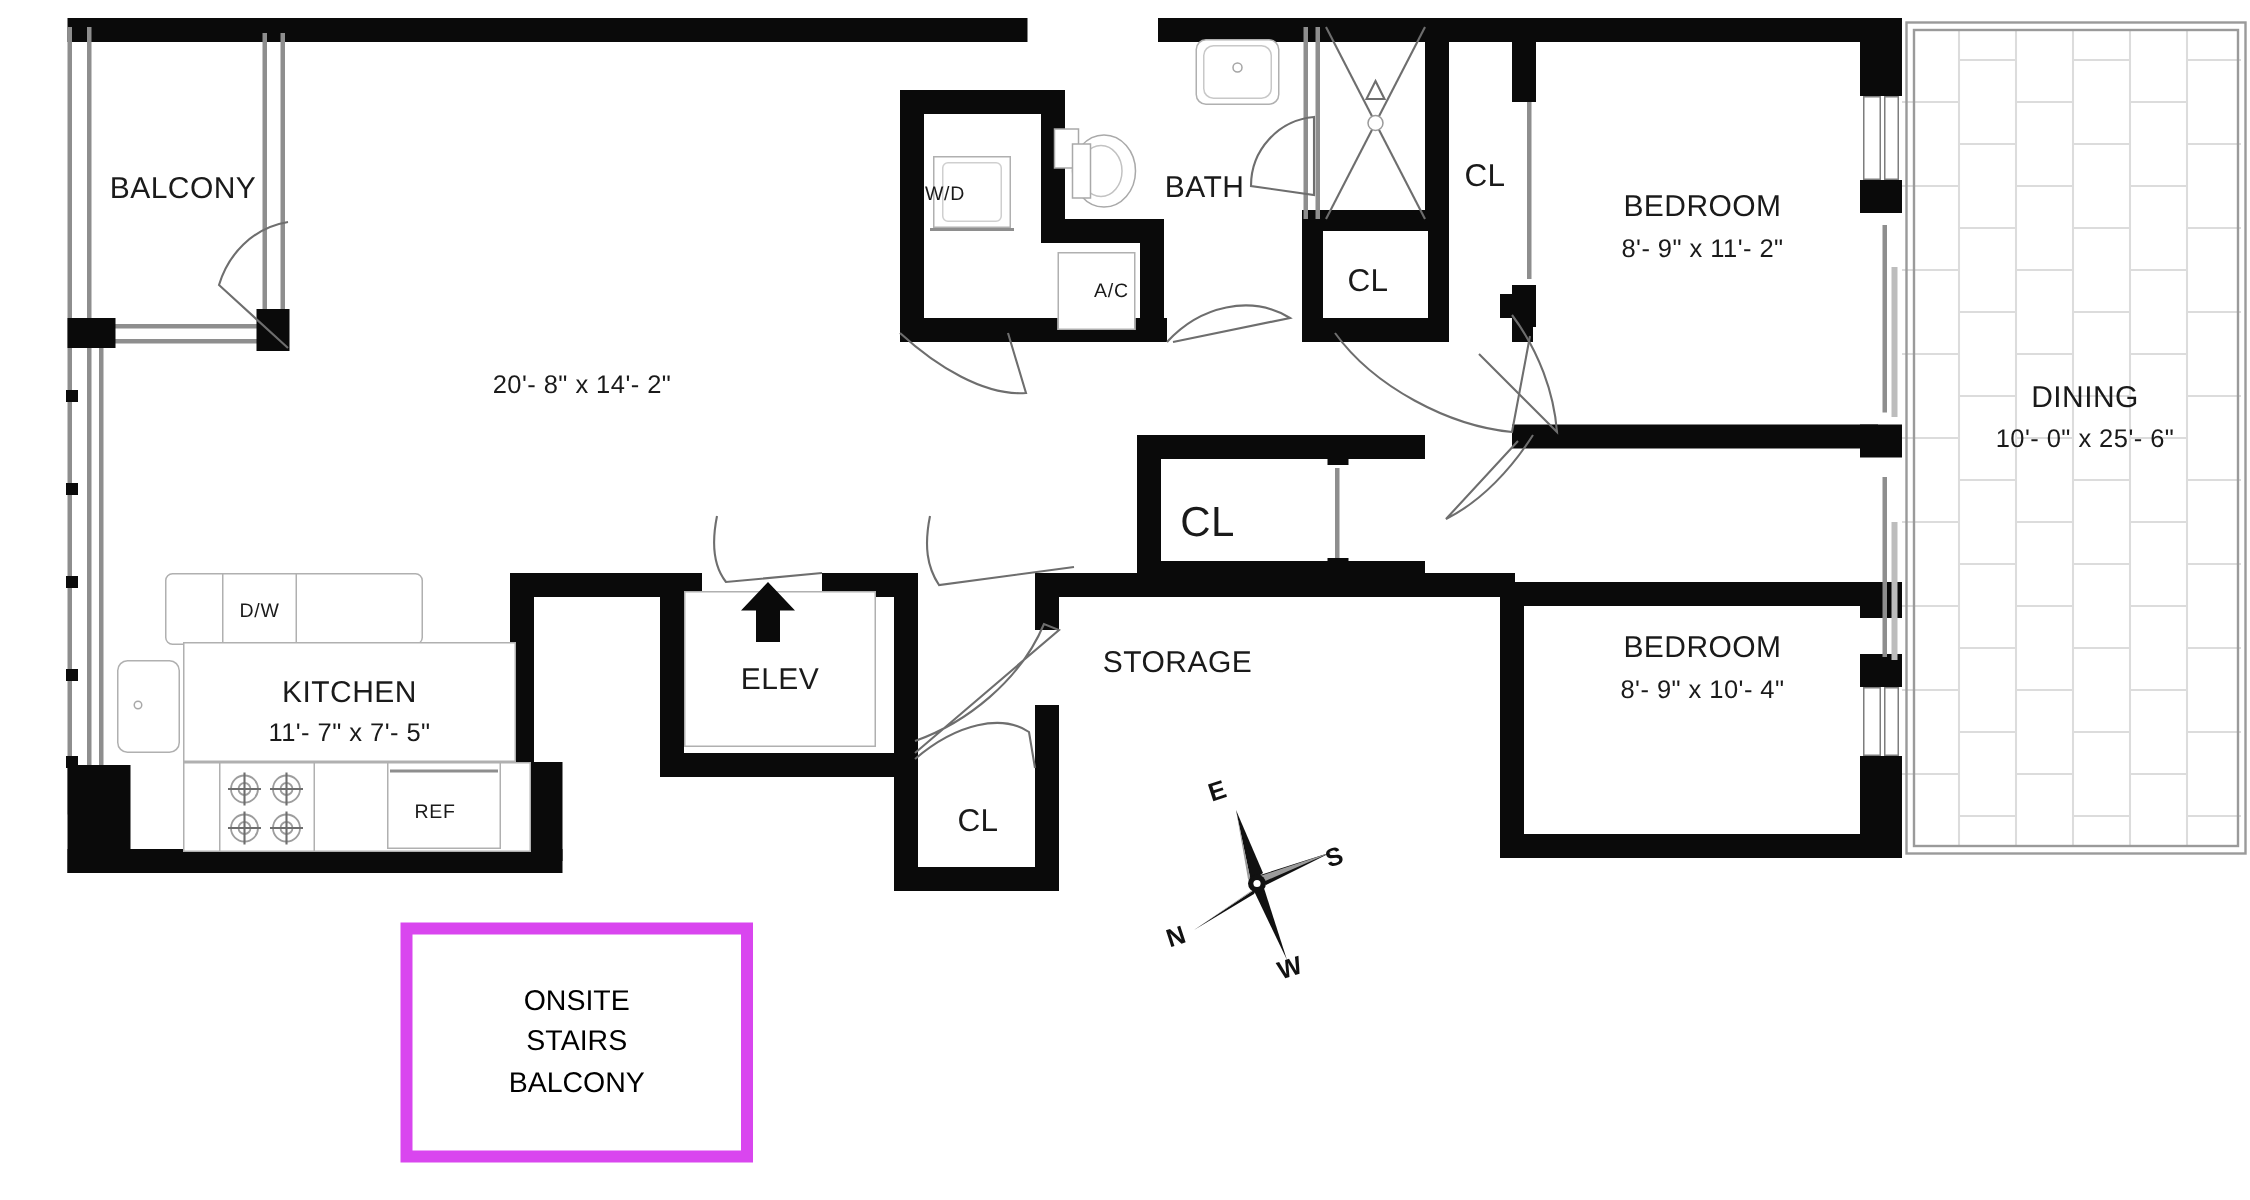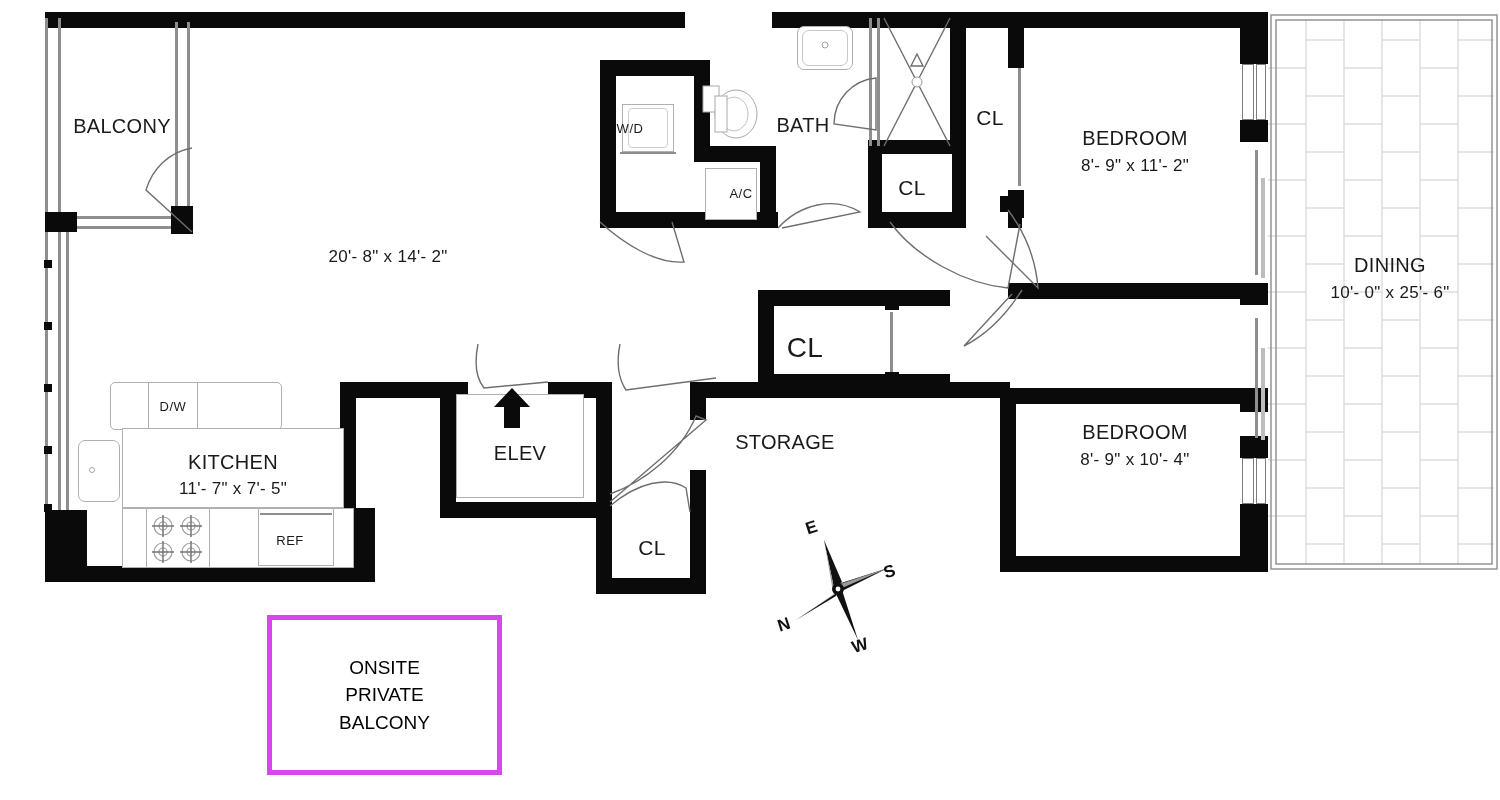--- a/index.html
+++ b/index.html
@@ -42,21 +42,21 @@
     border: 1px solid #b0b0b0;
     background: #ffffff;
     box-sizing: border-box;
   }
   .fixture-round { border-radius: 7px; }
   .door-svg { position: absolute; overflow: visible; }
   .door-svg path, .door-svg line { fill: none; stroke: #6e6e6e; stroke-width: 1.4; }
   .terrace-wrap { position: absolute; overflow: hidden; }
   .storage-box {
     position: absolute;
-    border: 5px solid #d946ef;
+    border: 8px solid #d946ef;
     background: #ffffff;
     box-sizing: border-box;
     display: flex;
     align-items: center;
     justify-content: center;
   }
   .compass { position: absolute; }
   .compass-letter {
     position: absolute;
     font-size: 17px;
@@ -384,21 +384,21 @@
 
   <div class="label room-name" style="left:148px; top:450px; width:170px;">KITCHEN</div>
   <div class="label room-dims" style="left:143px; top:478px; width:180px;">11'- 7" x 7'- 5"</div>
 
   <div class="label room-name" style="left:62px; top:114px; width:120px;">BALCONY</div>
   <div class="label room-dims" style="left:288px; top:246px; width:200px;">20'- 8" x 14'- 2"</div>
 
   <div class="storage-box" style="left:267px; top:615px; width:235px; height:160px;">
     <div style="text-align:center;">
       <div class="storage-label">ONSITE</div>
-      <div class="storage-label">PRIVATE</div>
+      <div class="storage-label">STAIRS</div>
       <div class="storage-label">BALCONY</div>
     </div>
   </div>
 
   <div class="compass" style="left:778px; top:528px; width:130px; height:130px;">
     <svg width="130" height="130">
 
       <g fill="#111111">
         <path d="M 56 60 L 46 12 L 64 54 Z"></path>
         <path d="M 60 56 L 110 40 L 66 62 Z"></path>

